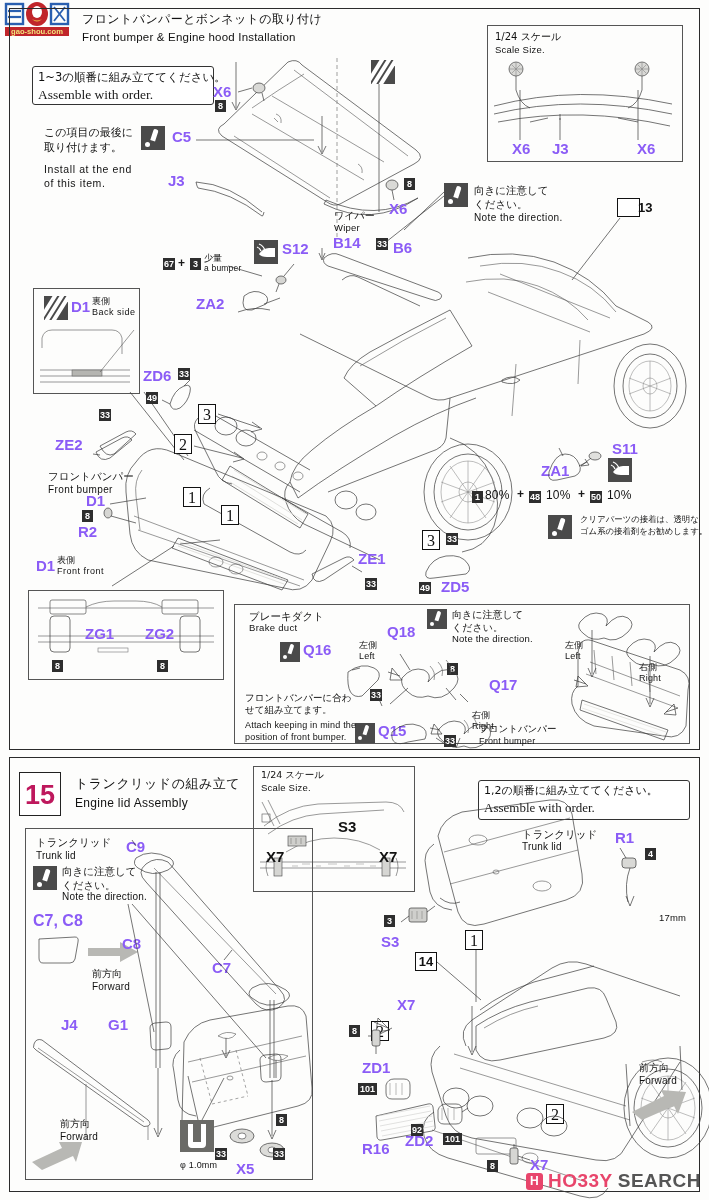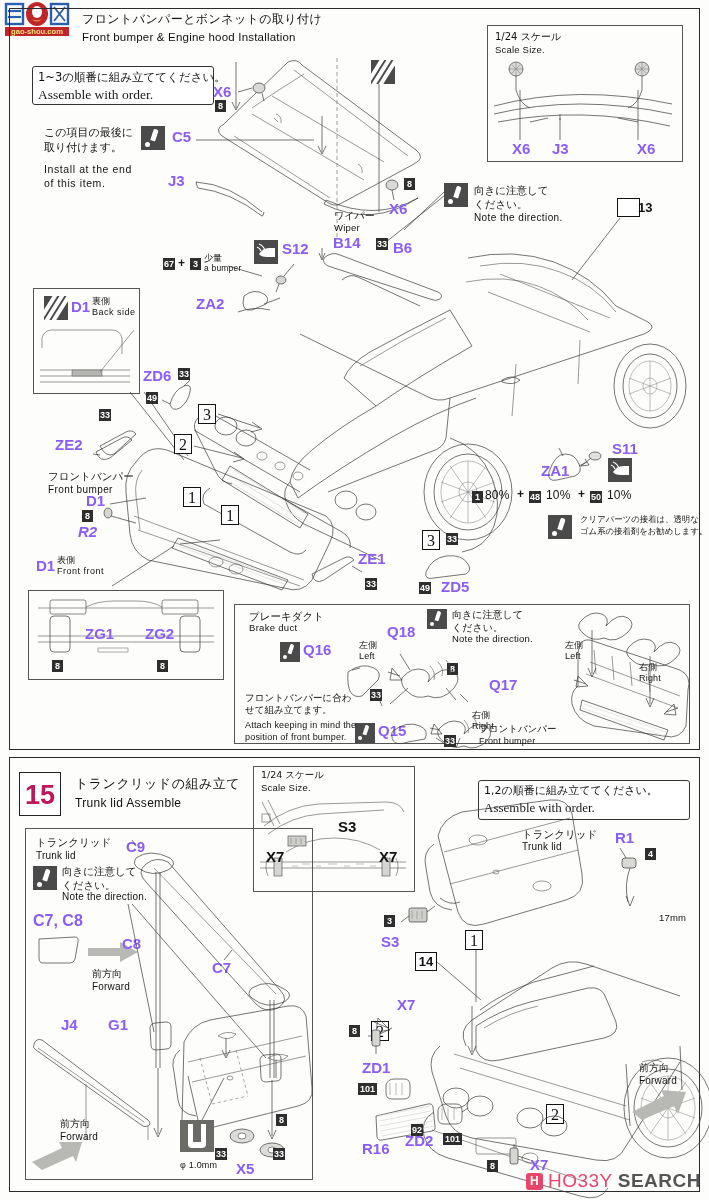--- a/index.html
+++ b/index.html
@@ -78,21 +78,21 @@
   svg{display:block;overflow:visible;}
   .ln{stroke:#3a3a3a;stroke-width:.7;fill:none;}
   .ln2{stroke:#555;stroke-width:.6;fill:none;}
 
   
   #gs-logo{position:absolute;left:4px;top:2px;width:66px;height:40px;}
   #hs-logo{position:absolute;right:8px;bottom:8px;height:22px;display:flex;align-items:center;gap:5px;}
   #hs-logo .hs-mark{width:17px;height:17px;background:#e8456b;border-radius:3px;
         color:#fff;font-size:12px;font-weight:bold;text-align:center;line-height:17px;
         font-family:"Liberation Sans",sans-serif;}
-  #hs-logo .hs-a{font-family:"Liberation Sans",sans-serif;font-weight:normal;font-size:19px;
+  #hs-logo .hs-a{font-family:"Liberation Sans",sans-serif;font-weight:bold;font-size:19px;
         color:#e8456b;letter-spacing:.5px;}
   #hs-logo .hs-b{font-family:"Liberation Sans",sans-serif;font-weight:bold;font-size:19px;
         color:#555;letter-spacing:.5px;}
 </style>
 </head>
 <body>
 
 <div id="sheet">
 
   <div id="gs-logo">
@@ -313,21 +313,21 @@
   </svg>
 
   <div class="t t-jp" style="left:48px;top:470px;font-size:10.5px;">フロントバンパー</div>
   <div class="t t-en" style="left:48px;top:484px;font-size:10px;letter-spacing:.4px;">Front bumper</div>
   <div class="part" style="left:86px;top:492px;">D1</div>
   <svg class="abs" style="left:110px;top:498px;" width="40" height="16">
     <path class="ln" d="M0 6 L36 0"></path>
   </svg>
 
   <div class="chip" style="left:82px;top:510px;">8</div>
-  <div class="part" style="left:78px;top:523px;font-style:italic;">R2</div>
+  <div class="part" style="left:78px;top:523px;">R2</div>
   <svg class="abs" style="left:100px;top:505px;" width="40" height="24">
     <ellipse cx="8" cy="8" rx="4" ry="5" fill="#d6d6d3" stroke="#3a3a3a" stroke-width=".7"></ellipse>
     <path class="ln" d="M11 11 L36 18"></path>
   </svg>
 
   <svg class="abs" style="left:108px;top:430px;" width="250" height="160">
     <path class="ln" d="M28 32 q-12 12 -10 30 L22 104 q2 18 18 26 L176 158
                         q18 6 28 -8 L222 112 q8 -16 -4 -26 L64 22 q-22 -10 -36 10z" fill="#f3f3f1"></path>
     <path class="ln2" d="M34 40 q-8 10 -6 26 L32 100"></path>
     <path class="ln2" d="M26 86 L196 150 M30 100 L192 156"></path>
@@ -541,21 +541,21 @@
     <path class="ln" d="M32 18 L32 62 M28 56 l4 9 l4 -9"></path>
     <path class="ln" d="M90 44 L90 92 M86 86 l4 9 l4 -9"></path>
     <path class="ln" d="M14 68 l12 4 M18 64 l10 10 l-12 1z"></path>
     <path class="ln" d="M118 96 l-12 4 M114 92 l-10 10 l12 1z"></path>
   </svg>
 
   <div class="stepbox" style="left:19px;top:772px;">
     <span>15</span>
   </div>
   <div class="t t-jp" style="left:75px;top:777px;font-size:13px;letter-spacing:.5px;">トランクリッドの組み立て</div>
-  <div class="t t-en" style="left:75px;top:797px;font-size:12px;letter-spacing:.3px;">Trunk lid Assemble</div>
+  <div class="t t-en" style="left:75px;top:797px;font-size:12px;letter-spacing:.3px;">Engine lid Assembly</div>
 
   <div class="frame-thin" style="left:25px;top:828px;width:288px;height:352px;"></div>
 
   <div class="t t-jp" style="left:36px;top:836px;font-size:10.5px;">トランクリッド</div>
   <div class="t t-en" style="left:36px;top:850px;font-size:10px;">Trunk lid</div>
 
   <div class="caution" style="left:33px;top:866px;"></div>
   <div class="t t-jp" style="left:62px;top:865px;font-size:10.5px;line-height:1.3;">向きに注意して
 ください。</div>
   <div class="t t-en" style="left:62px;top:891px;font-size:10px;">Note the direction.</div>

